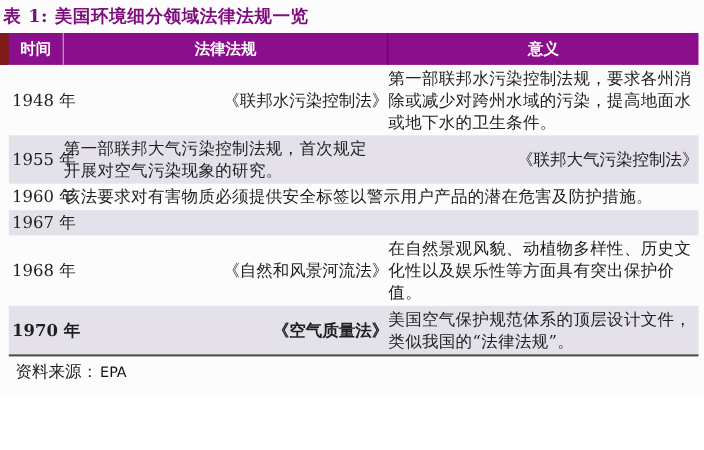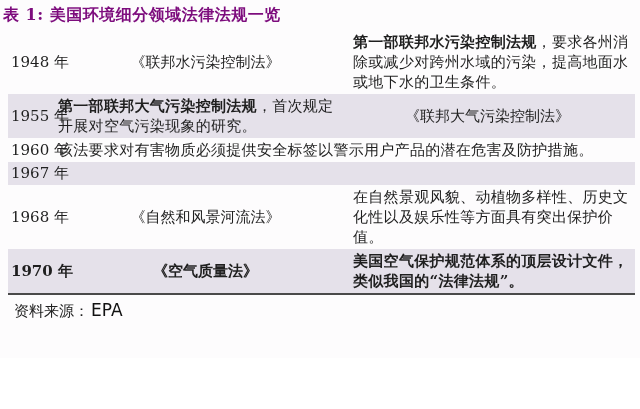--- a/index.html
+++ b/index.html
@@ -54,51 +54,56 @@
   .cell { box-sizing:border-box; }
   .cell.year {
     width:50px;
     padding-left:3px;
     display:flex; flex-direction:column; justify-content:center;
     white-space:nowrap;
   }
   .cell.law {
     width:295px;
     display:flex; flex-direction:column; justify-content:center;
-    text-align:center;
+    text-align:right;
   }
   .cell.meaning {
     flex:1;
     line-height:20px;
     letter-spacing:0.3px;
     padding-right:2px;
     text-align:left;
   }
-  .cell.meaning b { font-weight:bold; }
+  .cell.meaning b { font-weight:normal; }
   .src {
     padding:5px 0 0 14px;
     font-size:15px;
     color:#222222;
     display:flex; align-items:baseline;
   }
   .src .src-value {
     font-family:"DejaVu Sans", sans-serif;
-    font-size:17px;
+    font-size:13px;
     margin-left:2px;
     color:#111111;
   }
 </style>
 </head>
 <body>
 
 <div class="page">
 
   <div class="table-title">表 1: 美国环境细分领域法律法规一览</div>
 
   <div class="tbl">
+    <div class="thead">
+      <div class="th th-time">时间</div>
+      <div class="th th-law">法律法规</div>
+      <div class="th th-meaning">意义</div>
+    </div>
 
     <div class="tbody" id="tbody">
   <div class="row">
     <div class="cell year">1948 年</div>
     <div class="cell law">《联邦水污染控制法》</div>
     <div class="cell meaning"><b class="m-bold">第一部联邦水污染控制法规</b><span class="m-rest">，要求各州消除或减少对跨州水域的污染，提高地面水或地下水的卫生条件。</span></div>
   </div>
 
   <div class="row shaded">
     <div class="cell year">1955 年</div>

